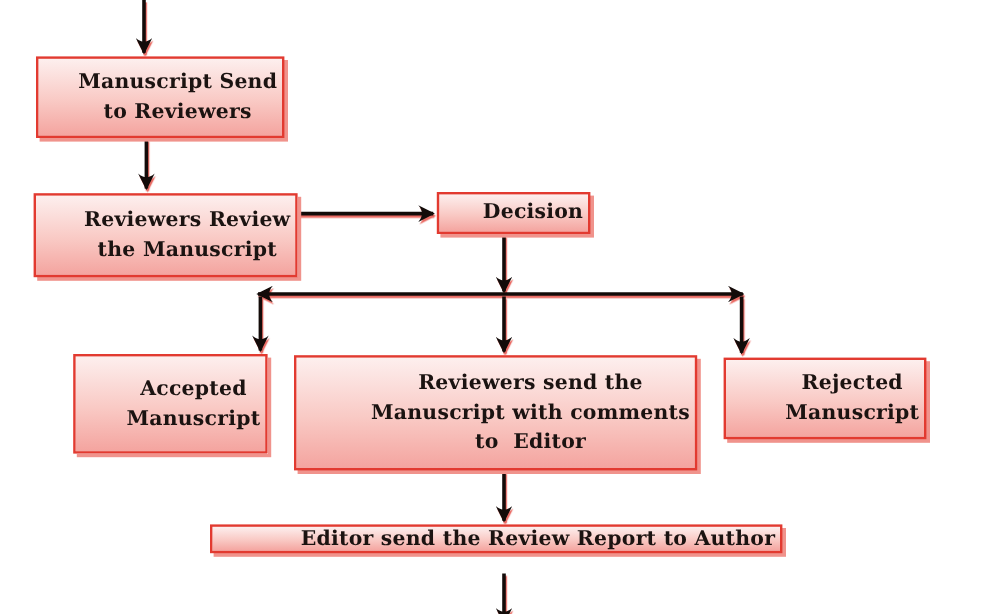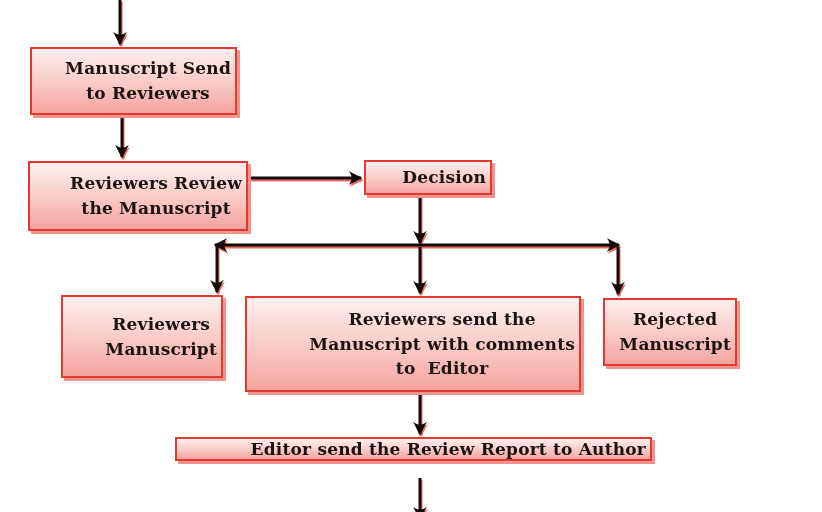--- a/index.html
+++ b/index.html
@@ -77,31 +77,31 @@
   <div class="node" style="left:28px;top:161px;width:220px;height:70px">
     <span class="label">Reviewers Review
 the Manuscript</span>
   </div>
 
   <div class="node" style="left:364px;top:160px;width:128px;height:35px">
     <span class="label">Decision</span>
   </div>
 
   <div class="node" style="left:61px;top:295px;width:162px;height:83px">
-    <span class="label">Reviewers
+    <span class="label">Accepted
 Manuscript</span>
   </div>
 
   <div class="node" style="left:245px;top:296px;width:336px;height:96px">
     <span class="label">Reviewers send the
 Manuscript with comments
 to  Editor</span>
   </div>
 
-  <div class="node" style="left:603px;top:298px;width:134px;height:68px">
+  <div class="node" style="left:603px;top:298px;width:169px;height:68px">
     <span class="label">Rejected
 Manuscript</span>
   </div>
 
   <div class="node" style="left:175px;top:437px;width:477px;height:24px">
     <span class="label">Editor send the Review Report to Author</span>
   </div>
 
 </div>
 

